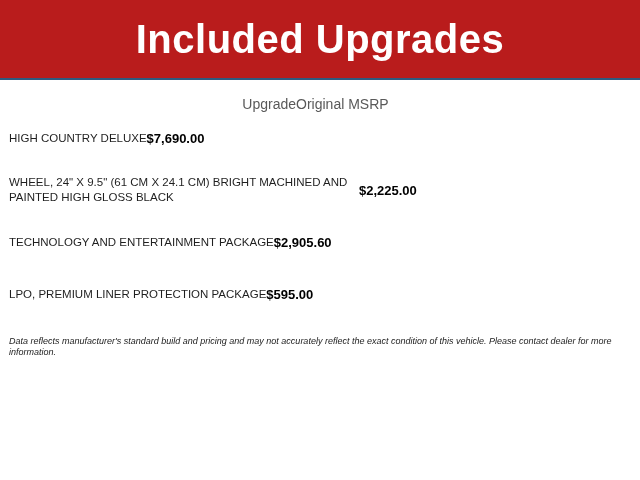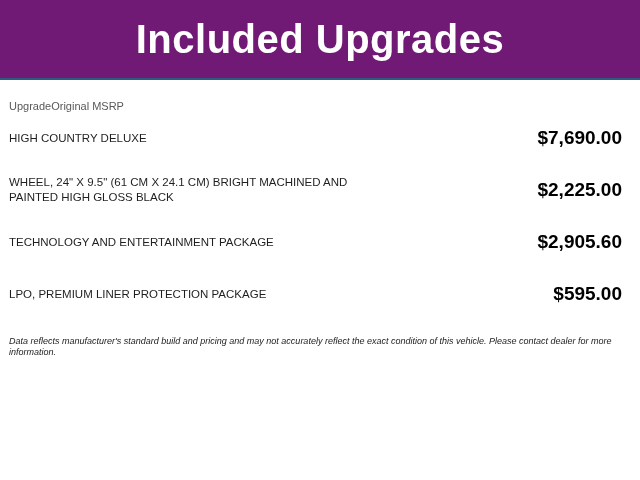--- a/index.html
+++ b/index.html
@@ -3,60 +3,58 @@
 <meta charset="utf-8">
 <style>
   * { margin: 0; padding: 0; box-sizing: border-box; }
   html, body { width: 640px; height: 480px; background: #ffffff; }
   body { font-family: "Liberation Sans", sans-serif; }
 
   .page { width: 640px; height: 480px; background: #ffffff; overflow: hidden; }
 
   .banner {
     height: 80px;
-    background: #701a75;
+    background: #b91c1c;
     border-bottom: 2px solid #2e5b80;
     display: flex;
     align-items: center;
     justify-content: center;
   }
   .banner h1 {
     color: #ffffff;
     font-size: 40px;
     font-weight: bold;
     letter-spacing: 0.5px;
   }
 
   .table { padding: 0 18px 0 9px; }
 
   .thead {
     display: flex;
-    justify-content: flex-start;
+    justify-content: center;
     align-items: flex-end;
     padding-top: 30px;
     height: 32px;
     color: #595959;
-    font-size: 11px;
+    font-size: 14px;
   }
 
   .row {
     display: flex;
-    justify-content: space-between;
     align-items: center;
     min-height: 52px;
-    gap: 24px;
   }
   .row-name {
     font-size: 11.5px;
     color: #1f1f1f;
     max-width: 350px;
     line-height: 1.3;
   }
   .row-price {
-    font-size: 19px;
+    font-size: 13px;
     font-weight: bold;
     color: #000000;
     white-space: nowrap;
   }
 
   .page-footer { padding: 16px 18px 0 9px; }
   .page-footer p {
     font-size: 9px;
     font-style: italic;
     color: #222222;

